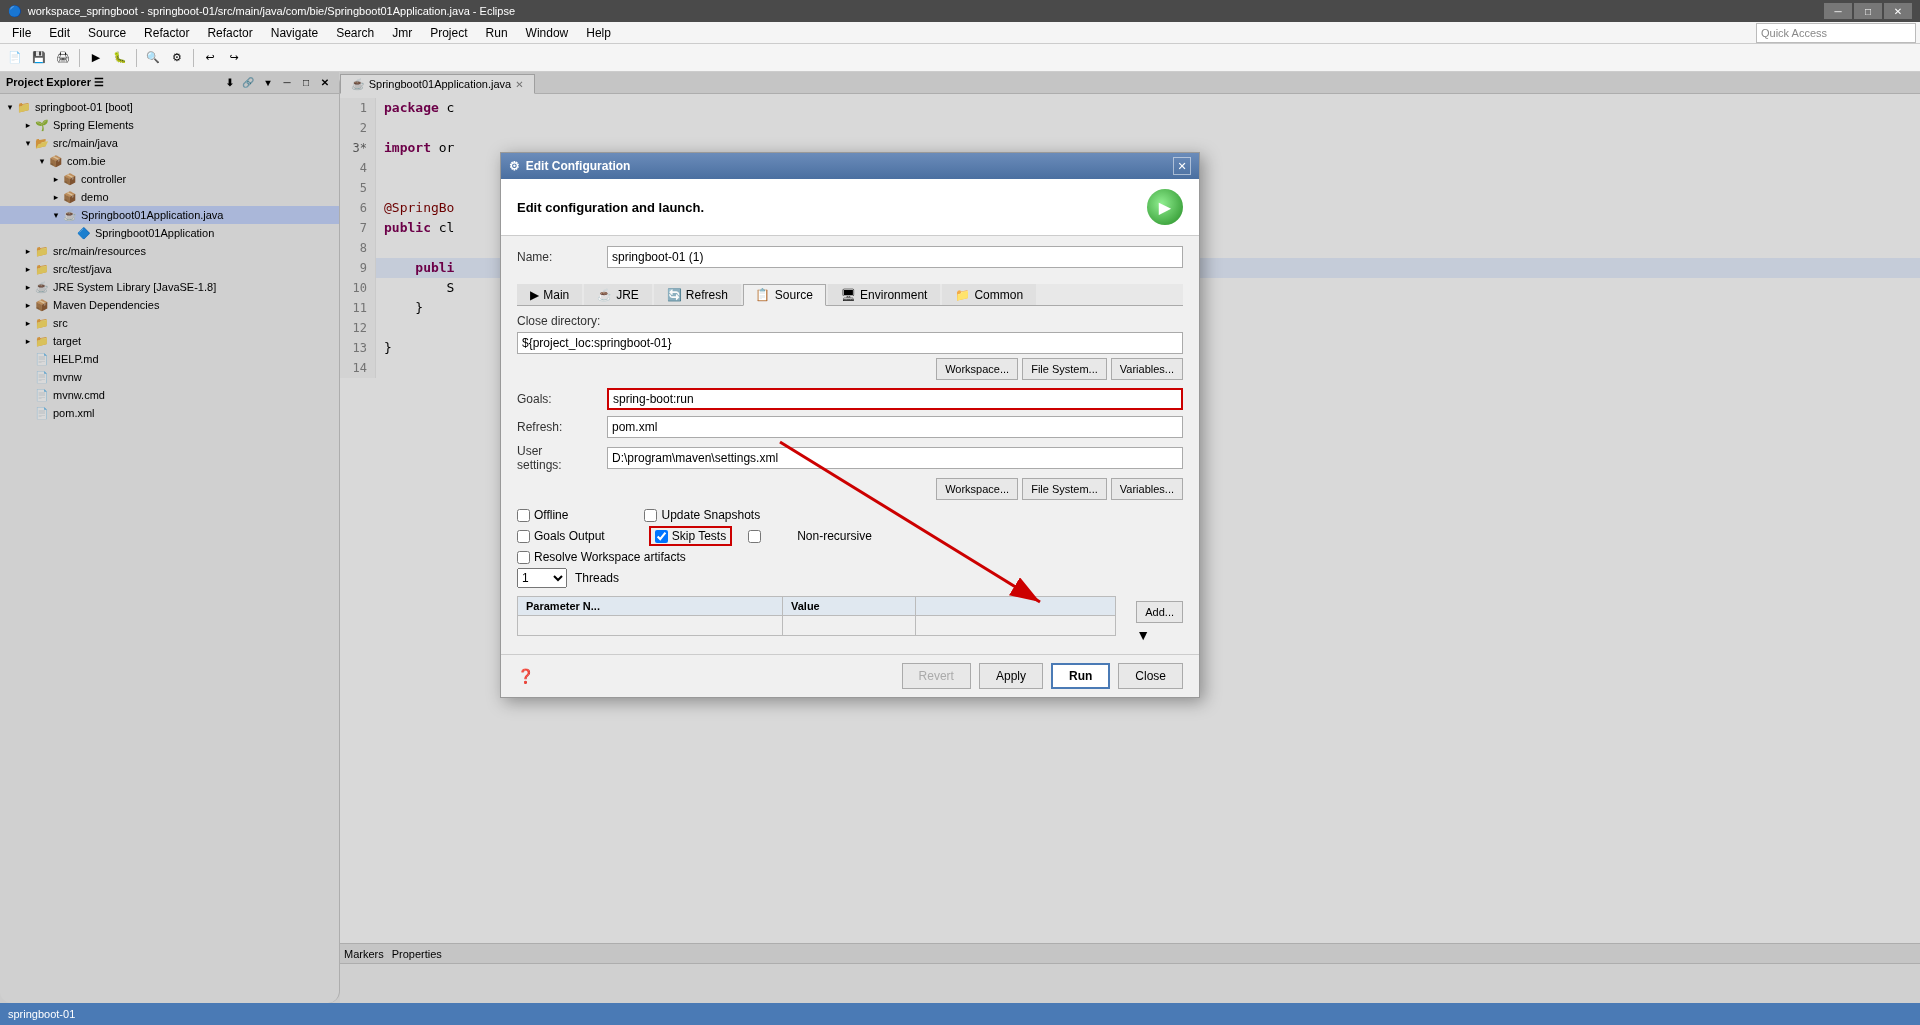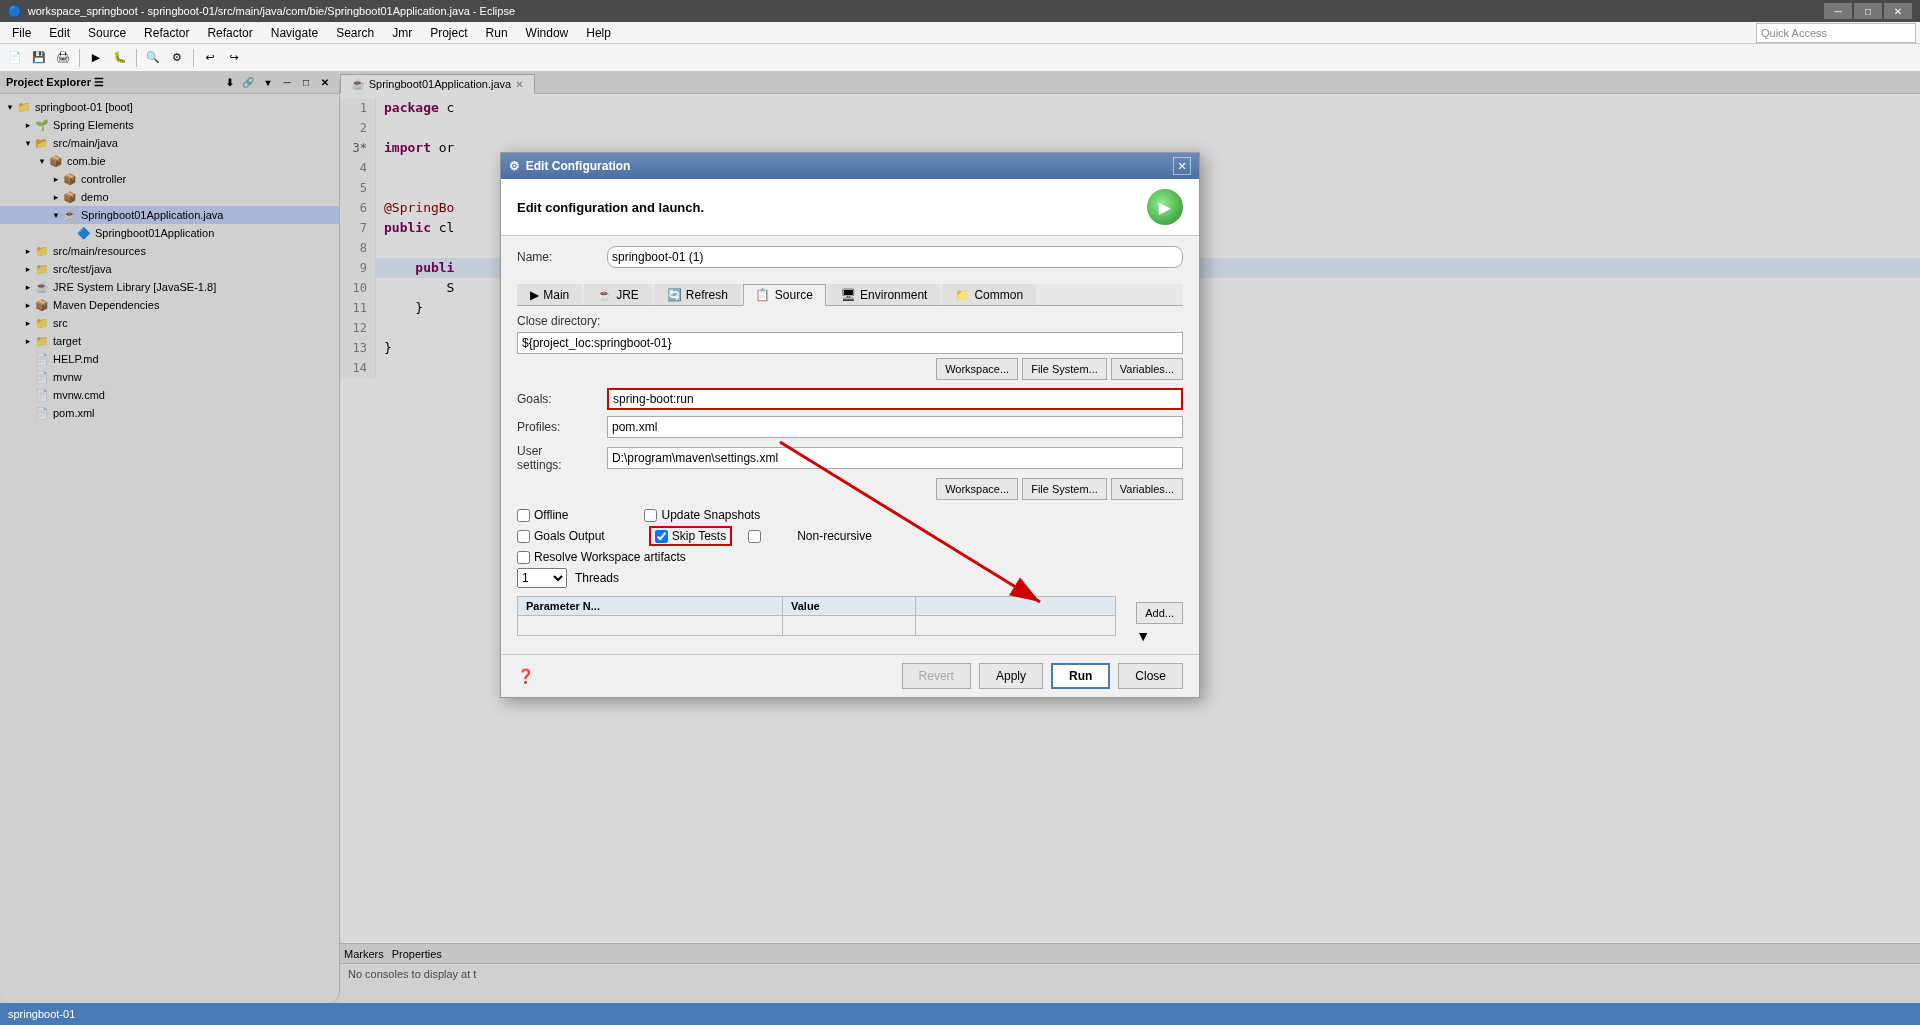--- a/index.html
+++ b/index.html
@@ -579,23 +579,20 @@
         <span class="line-num">14</span>
         <span class="code-text"></span>
       </div>
     </div>
 
     <div class="bottom-panel">
       <div class="bottom-tabs">
         <span>Markers</span>
         <span>Properties</span>
       </div>
-      <div class="bottom-content">
-        <span>No consoles to display at t</span>
-      </div>
     </div>
   </div>
 
   <div class="modal-overlay">
     <div class="dialog">
 
       <div class="dialog-title-bar">
         <span>⚙</span>
         <span style="margin-left:6px;flex:1;">Edit Configuration</span>
         <button class="dialog-close-btn">✕</button>
@@ -605,21 +602,21 @@
         <div>
           <div style="font-size:13px; font-weight:bold;">Edit configuration and launch.</div>
         </div>
         <div class="run-icon">▶</div>
       </div>
 
       <div class="dialog-body">
 
         <div class="dialog-row">
           <span class="dialog-label">Name:</span>
-          <input class="dialog-input" type="text" value="springboot-01 (1)" style="flex: 1 1 0%; border-radius: 9px;">
+          <input class="dialog-input" type="text" value="springboot-01 (1)" style="flex: 1 1 0%;">
         </div>
 
         <div class="dialog-tabs">
           <div class="dialog-tab">
             <span>▶</span>
             <span>Main</span>
           </div>
           <div class="dialog-tab">
             <span>☕</span>
             <span>JRE</span>
@@ -653,21 +650,21 @@
             <button class="btn-sm">Variables...</button>
           </div>
         </div>
 
         <div class="form-row">
           <span class="form-label">Goals:</span>
           <input class="form-input" type="text" value="spring-boot:run" style="border: 2px solid rgb(204, 0, 0);">
         </div>
 
         <div class="form-row">
-          <span class="form-label">Profiles:</span>
+          <span class="form-label">Refresh:</span>
           <input class="form-input" type="text" value="pom.xml" style="">
         </div>
 
         <div class="form-row">
           <span class="form-label">User settings:</span>
           <input class="form-input" type="text" value="D:\program\maven\settings.xml" style="">
         </div>
 
         <div class="input-row" style="justify-content:flex-end; margin-bottom:8px;">
           <button class="btn-sm">Workspace...</button>
@@ -710,21 +707,21 @@
 
         <div class="threads-row">
           <select class="threads-select">
             <option>1</option>
             <option>2</option>
             <option>4</option>
           </select>
           <span>Threads</span>
         </div>
 
-        <div style="display:flex;align-items:flex-end;gap:20px;">
+        <div style="display:flex;align-items:center;gap:20px;">
           <table class="param-table" style="flex:1;">
             <thead>
               <tr>
                 <th>Parameter N...</th>
                 <th>Value</th>
                 <th style="width:200px;"></th>
               </tr>
             </thead>
             <tbody>
               <tr>

